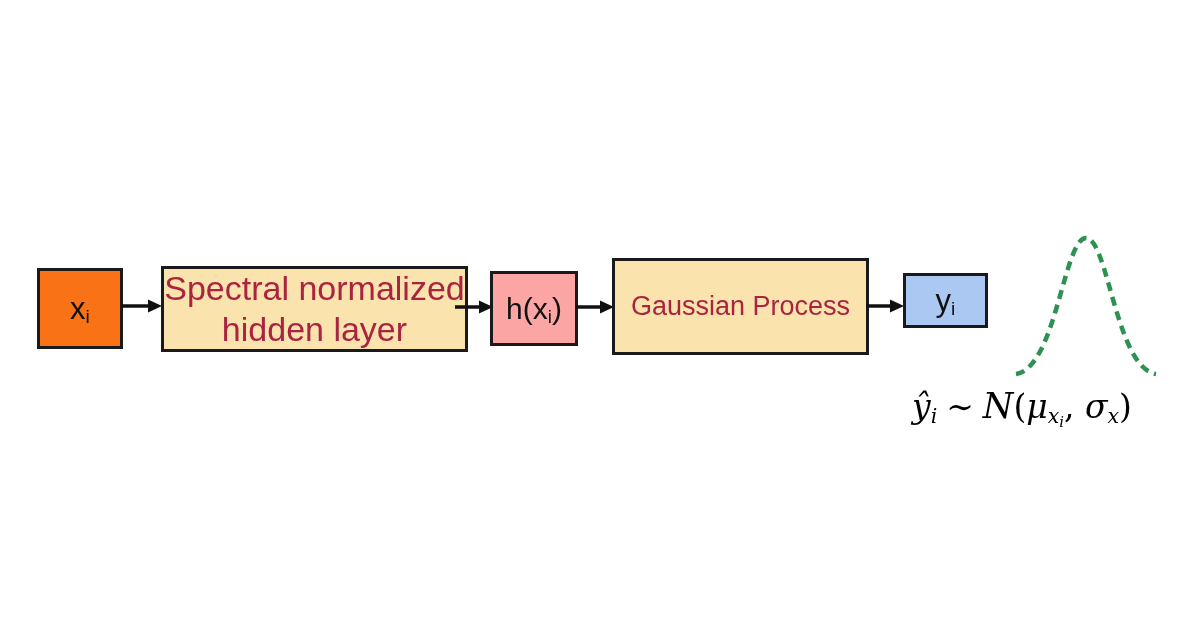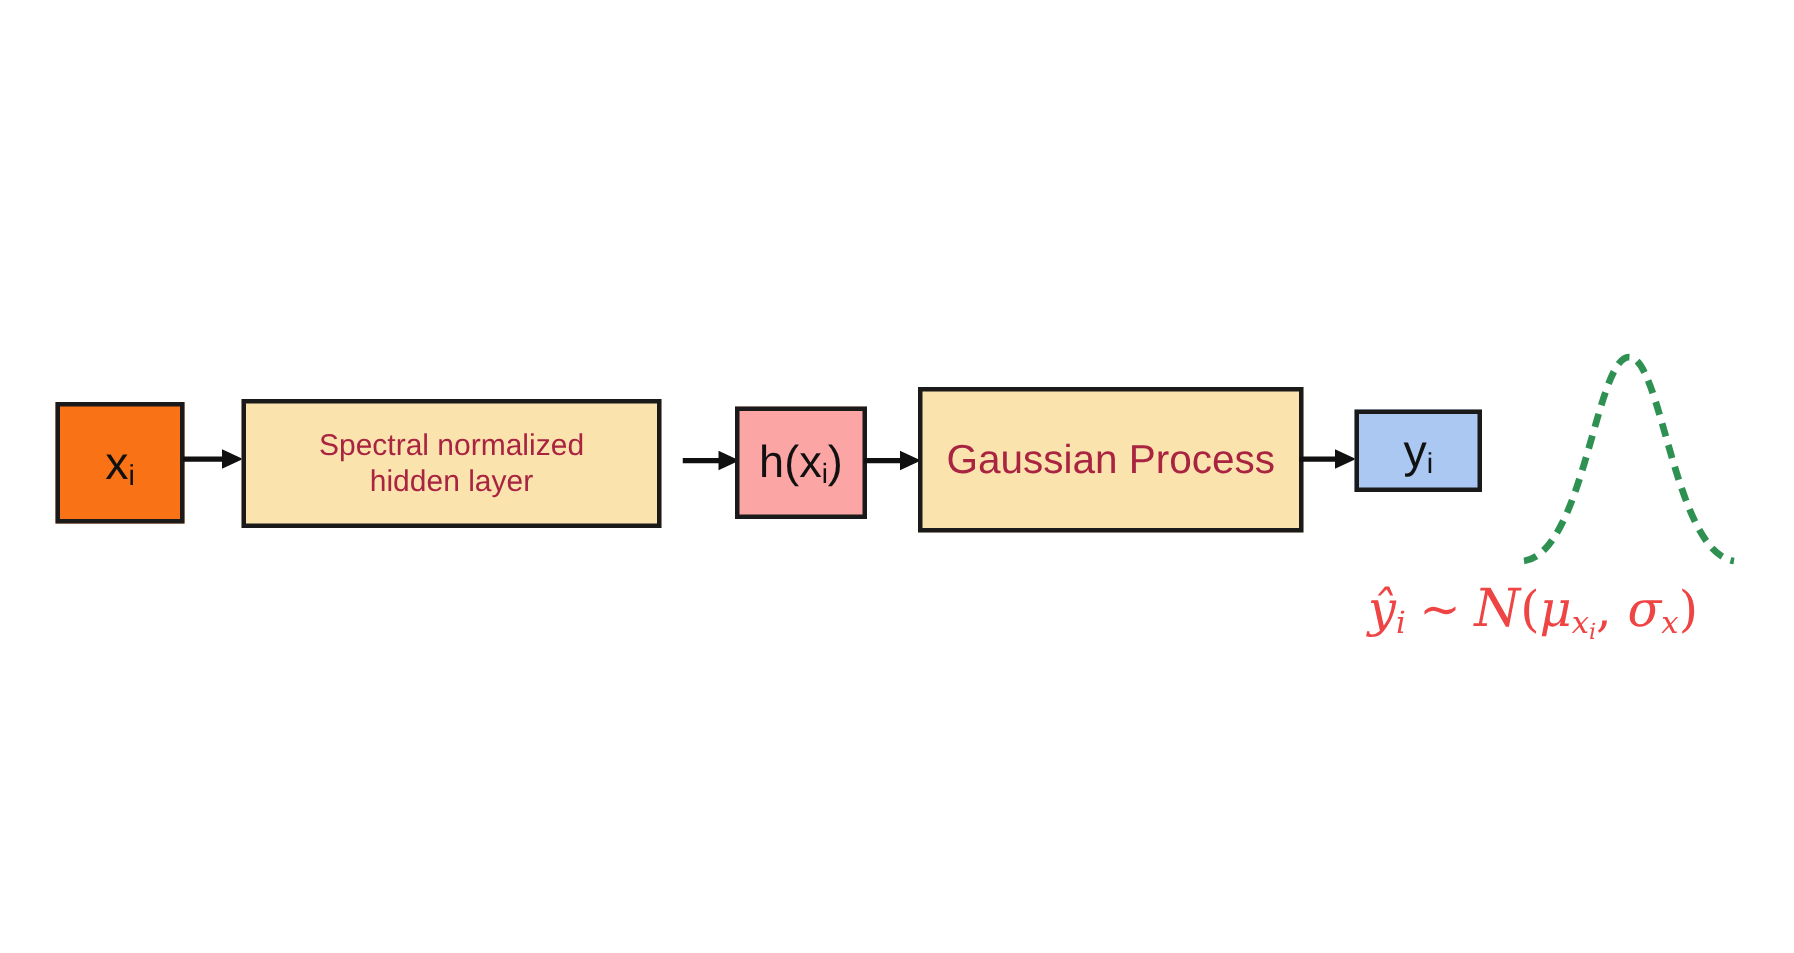--- a/index.html
+++ b/index.html
@@ -27,36 +27,36 @@
     text-align: center;
     color: #111111;
   }
   .box sub {
     font-size: 0.62em;
     vertical-align: baseline;
     position: relative;
     top: 0.22em;
   }
   .box-input   { left: 37px;  top: 268px; width: 86px;  height: 81px; background: #f97316; font-size: 31px; }
-  .box-hidden  { left: 161px; top: 266px; width: 280px; height: 86px; background: #fbe3ae; color: #a92441; font-size: 20px; line-height: 1.22; }
+  .box-hidden  { left: 161px; top: 266px; width: 307px; height: 86px; background: #fbe3ae; color: #a92441; font-size: 34px; line-height: 1.22; }
   .box-feature { left: 490px; top: 271px; width: 88px;  height: 75px; background: #fca5a5; font-size: 30px; }
   .box-gp      { left: 612px; top: 258px; width: 257px; height: 97px; background: #fbe3ae; color: #a92441; font-size: 27px; justify-content: center; }
   .box-output  { left: 903px; top: 273px; width: 85px;  height: 55px; background: #aac8f2; font-size: 31px; }
   .arrow { position: absolute; }
   .arrow line    { stroke: #101010; stroke-width: 3.5; }
   .arrow polygon { fill: #101010; }
   .curve { position: absolute; left: 1010px; top: 230px; }
   .formula {
     position: absolute;
     left: 912px;
     top: 386px;
     width: 284px;
     font-family: "DejaVu Serif", serif;
     font-size: 33px;
-    color: #ef4444;
+    color: #000000;
     white-space: nowrap;
   }
   .formula .var { font-style: italic; }
   .formula .op  { font-style: normal; margin: 0 9px; }
   .formula .up  { font-style: normal; }
   .formula .dist { font-size: 1.06em; font-style: italic; }
   .formula sub { font-size: 0.62em; vertical-align: baseline; position: relative; top: 0.25em; }
   .formula sub sub { font-size: 0.72em; top: 0.28em; }
 </style>
 </head>

